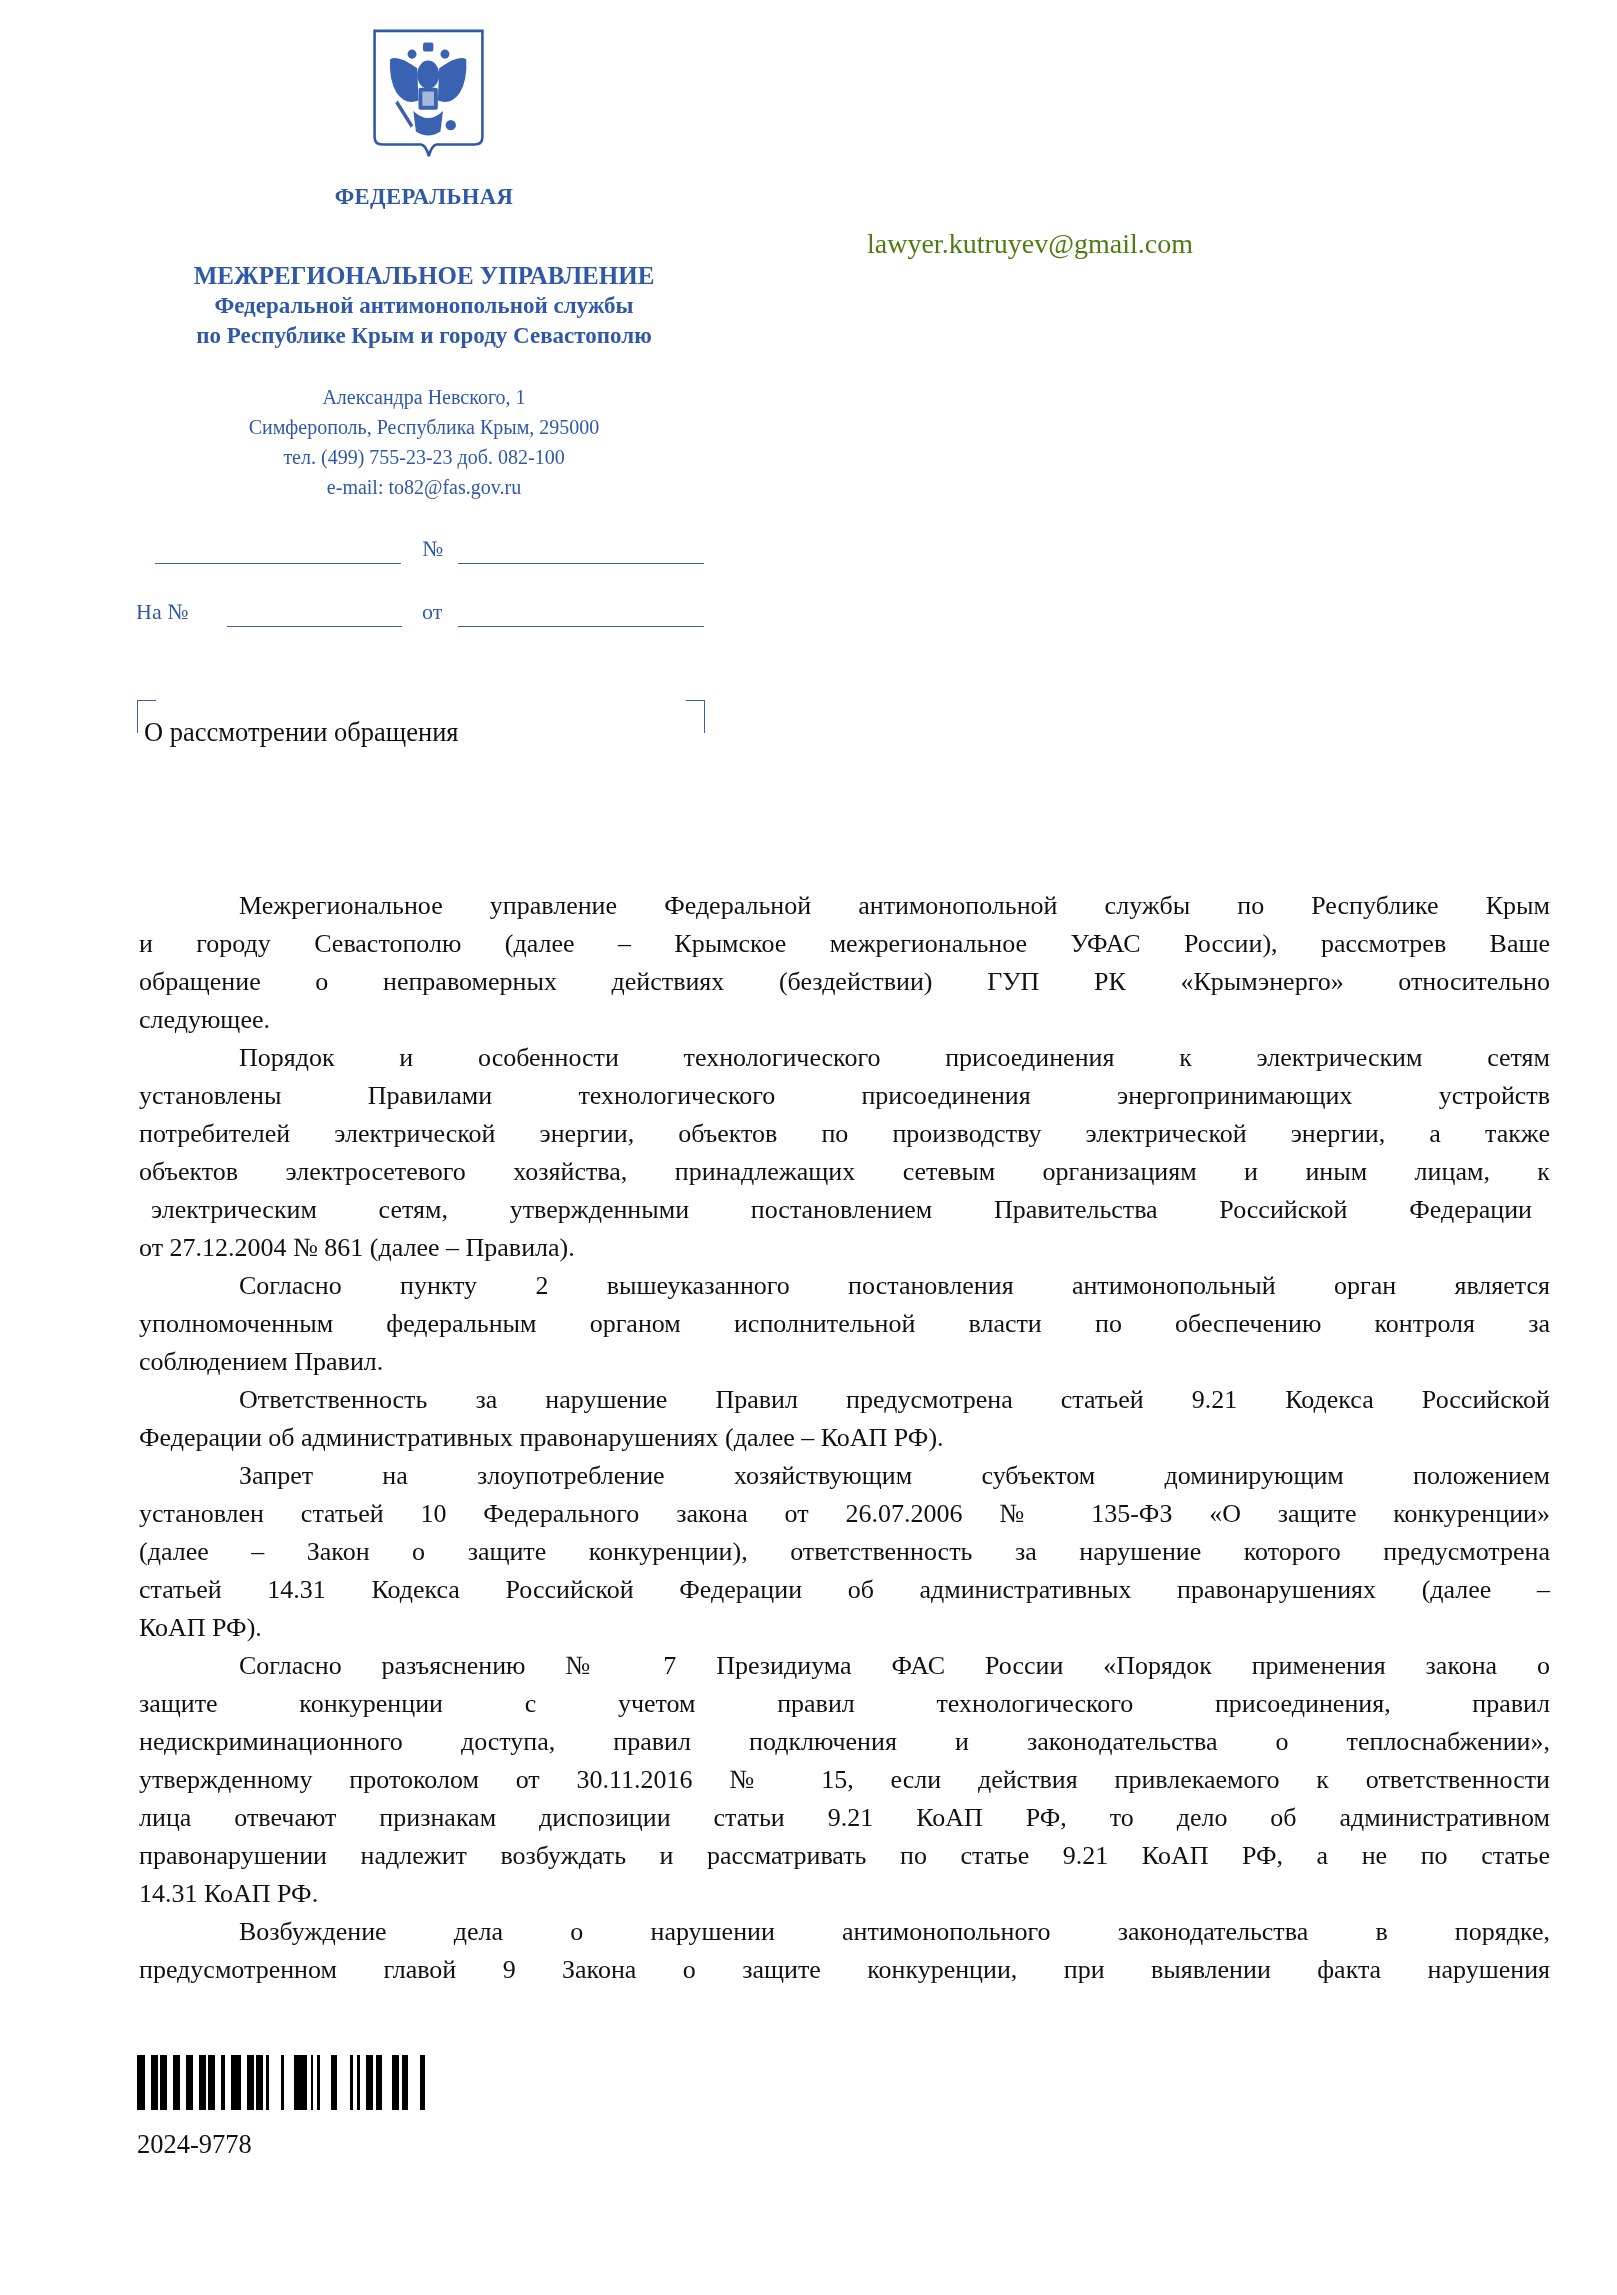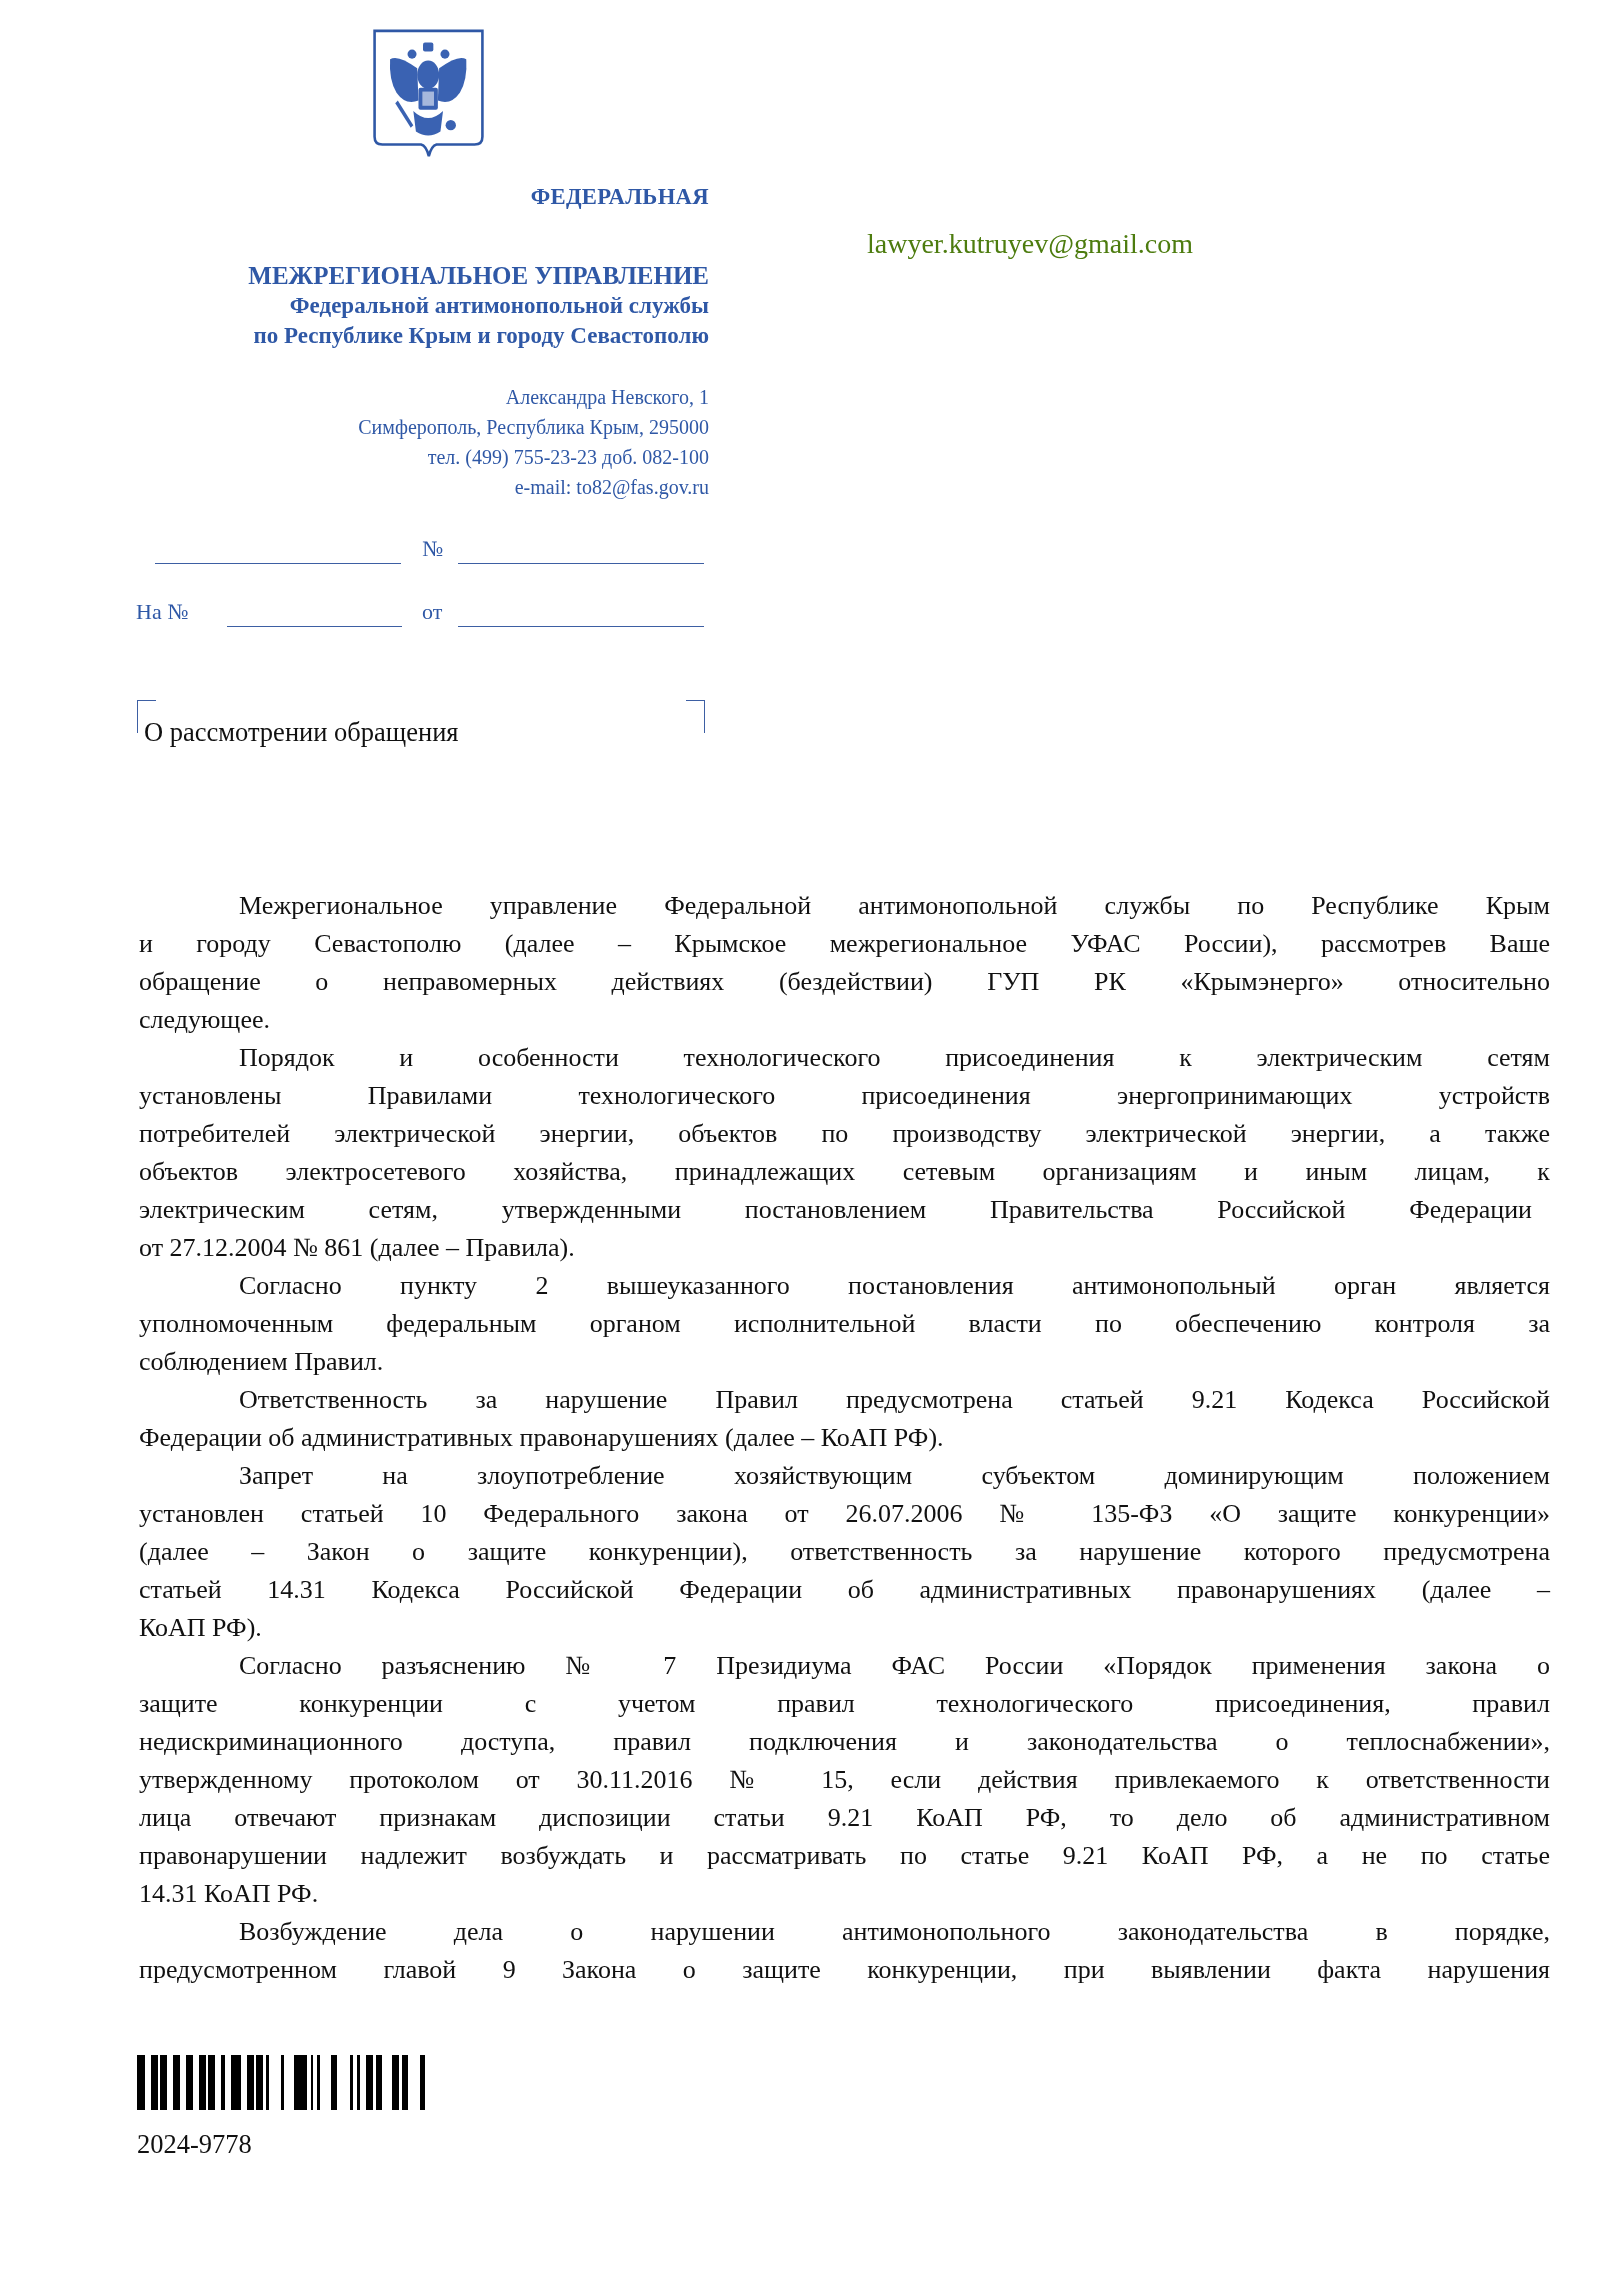--- a/index.html
+++ b/index.html
@@ -2,21 +2,21 @@
 <html style="font-size:10.4px"><head>
 <meta charset="utf-8">
 <style>
   html, body { margin: 0; padding: 0; background: #ffffff; }
   body { width: 1618px; height: 2295px; position: relative; overflow: hidden;
          font-family: "Liberation Serif", "DejaVu Serif", serif; color: #111111; }
   .blue { color: #2f58a6; }
   
   .emblem { position: absolute; left: 372px; top: 28px; width: 113px; height: 131px; }
   
-  .hdr { position: absolute; left: 139px; width: 570px; text-align: right; }
+  .hdr { position: absolute; left: 139px; width: 570px; text-align: center; }
   .hdr-fed { top: 181px; font-size: 22.7px; font-weight: bold; line-height: 32px; letter-spacing: 0.3px; }
   .hdr-mru { top: 262px; font-size: 25px; font-weight: bold; line-height: 28.5px; }
   .hdr-sub { font-size: 23px; font-weight: bold; line-height: 30px; }
   .hdr-addr { top: 382px; font-size: 20px; line-height: 30px; }
   
   .ln { position: absolute; height: 0; border-top: 1.9px solid #3d5fa3; }
   .lbl { position: absolute; font-size: 22px; }
   
   .recipient { position: absolute; left: 867px; top: 228px; font-size: 28px; color: #4d7c0f; }
   
@@ -91,21 +91,21 @@
     <span class="l ind">Межрегиональное управление Федеральной антимонопольной службы по Республике Крым</span>
     <span class="l">и городу Севастополю (далее – Крымское межрегиональное УФАС России), рассмотрев Ваше</span>
     <span class="l">обращение о неправомерных действиях (бездействии) ГУП РК «Крымэнерго» относительно</span>
     <span class="l last">следующее.</span>
   </div>
   <div>
     <span class="l ind">Порядок и особенности технологического присоединения к электрическим сетям</span>
     <span class="l">установлены Правилами технологического присоединения энергопринимающих устройств</span>
     <span class="l">потребителей электрической энергии, объектов по производству электрической энергии, а также</span>
     <span class="l">объектов электросетевого хозяйства, принадлежащих сетевым организациям и иным лицам, к</span>
-    <span class="l" style="padding-right:18px;">электрическим сетям, утвержденными постановлением Правительства Российской Федерации</span>
+    <span class="l" style="padding-right:18px;margin-left:12px;">электрическим сетям, утвержденными постановлением Правительства Российской Федерации</span>
     <span class="l last">от 27.12.2004 № 861 (далее – Правила).</span>
   </div>
   <div>
     <span class="l ind">Согласно пункту 2 вышеуказанного постановления антимонопольный орган является</span>
     <span class="l">уполномоченным федеральным органом исполнительной власти по обеспечению контроля за</span>
     <span class="l last">соблюдением Правил.</span>
   </div>
   <div>
     <span class="l ind">Ответственность за нарушение Правил предусмотрена статьей 9.21 Кодекса Российской</span>
     <span class="l last">Федерации об административных правонарушениях (далее – КоАП РФ).</span>

